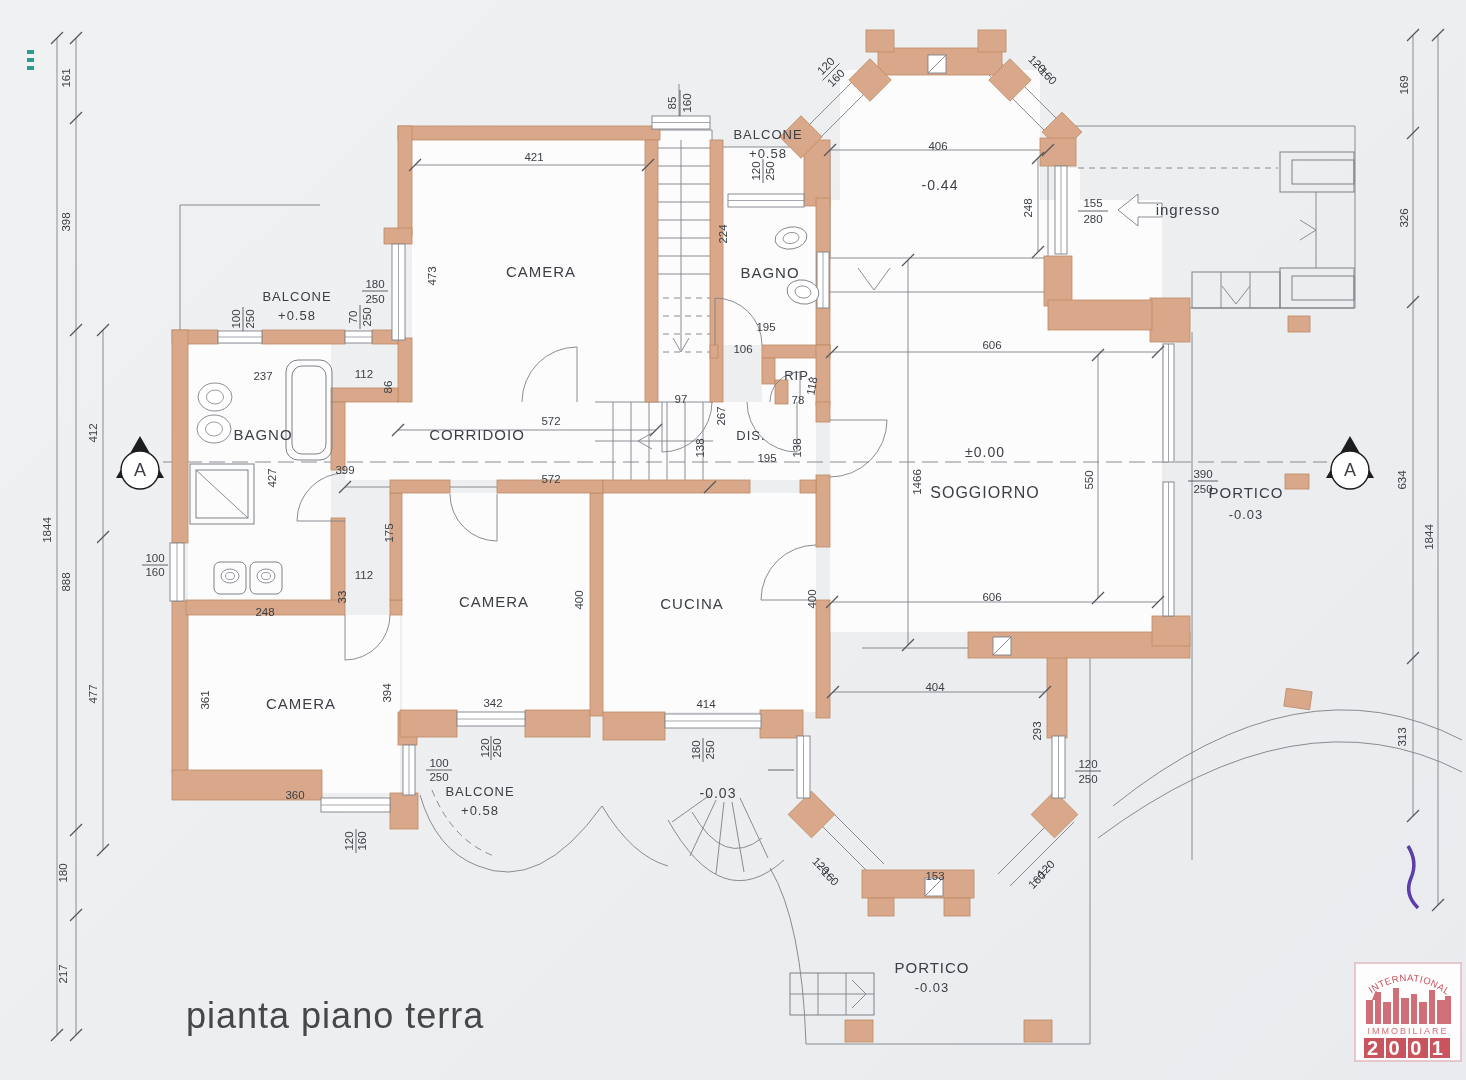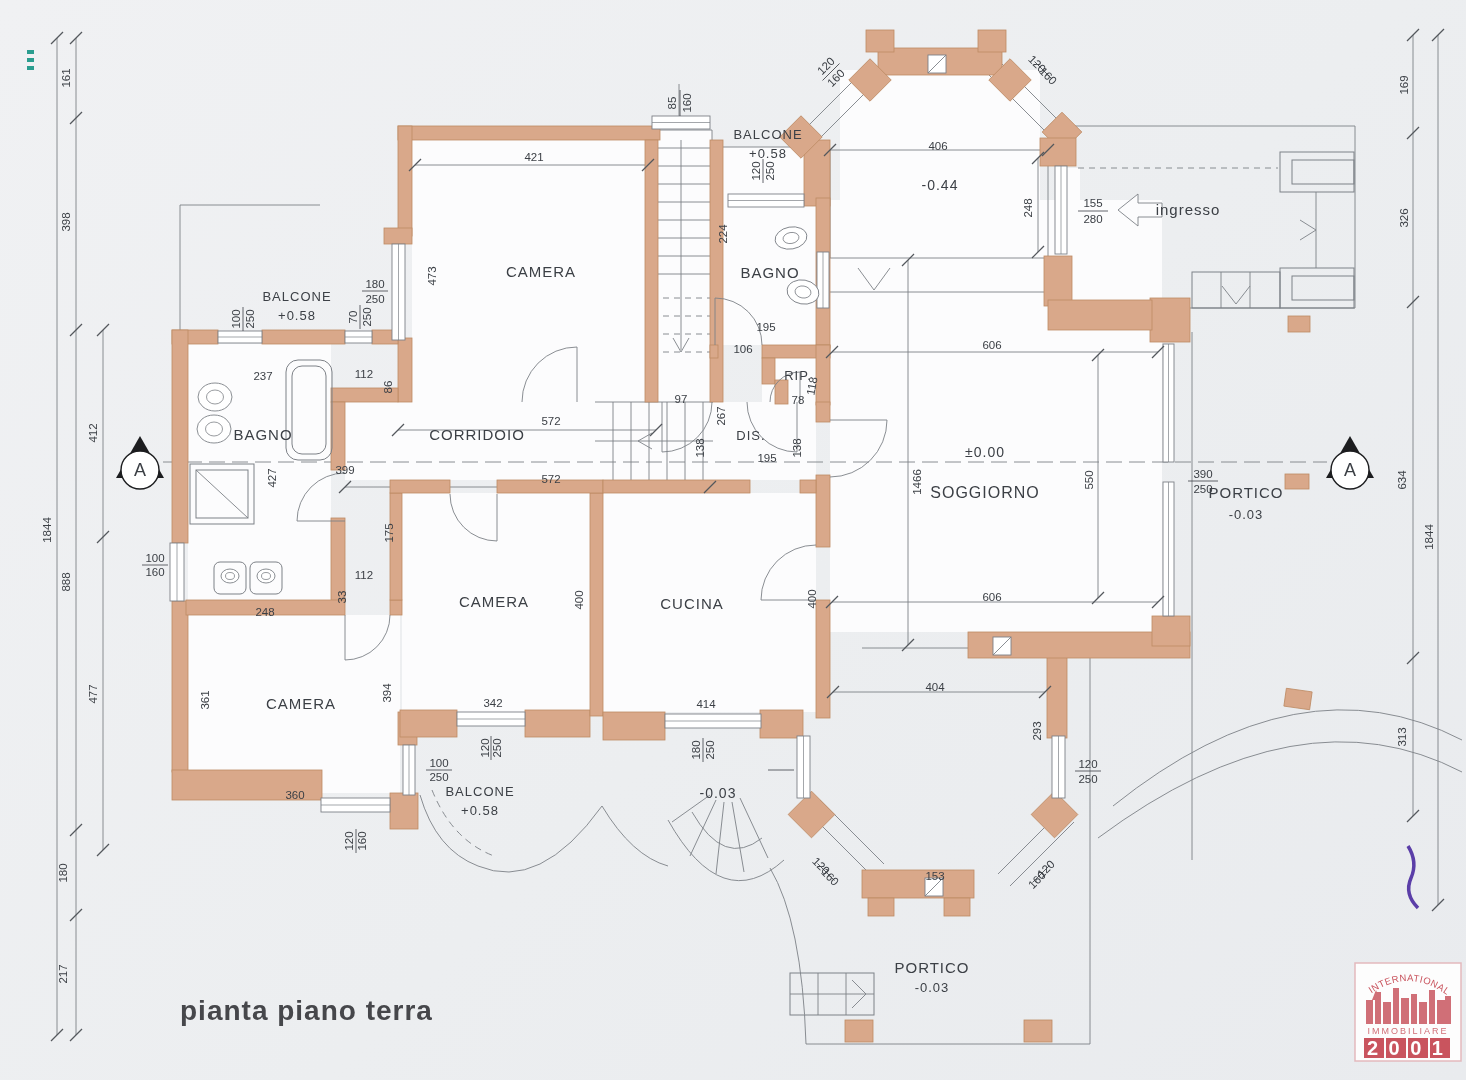--- a/index.html
+++ b/index.html
@@ -1,18 +1,18 @@
 <!DOCTYPE html>
 <html><head>
 <meta charset="utf-8">
 <style>
   html,body{margin:0;padding:0;background:#e6e7e9;}
   .sheet{position:relative;width:1466px;height:1080px;background:linear-gradient(135deg,#f0f1f3 0%,#eceef0 55%,#e9ebee 100%);overflow:hidden;font-family:"Liberation Sans",sans-serif;}
   svg text{font-family:"Liberation Sans","DejaVu Sans",sans-serif;}
-  .plan-title{position:absolute;left:180px;top:995px;font-size:28px;color:#46474b;letter-spacing:1px;font-weight:bold;}
+  .plan-title{position:absolute;left:186px;top:995px;font-size:36px;color:#46474b;letter-spacing:1px;}
   .logo{position:absolute;left:1352px;top:960px;width:112px;height:104px;}
 </style>
 </head>
 <body>
 
 <div class="sheet">
   <svg id="plan" width="1466" height="1080" viewBox="0 0 1466 1080">
       <rect x="412" y="140" width="233" height="262" fill="#fcfcfd"></rect>
       <rect x="652" y="130" width="60" height="272" fill="#fcfcfd"></rect>
       <rect x="723" y="147" width="81" height="58" fill="#fcfcfd"></rect>

